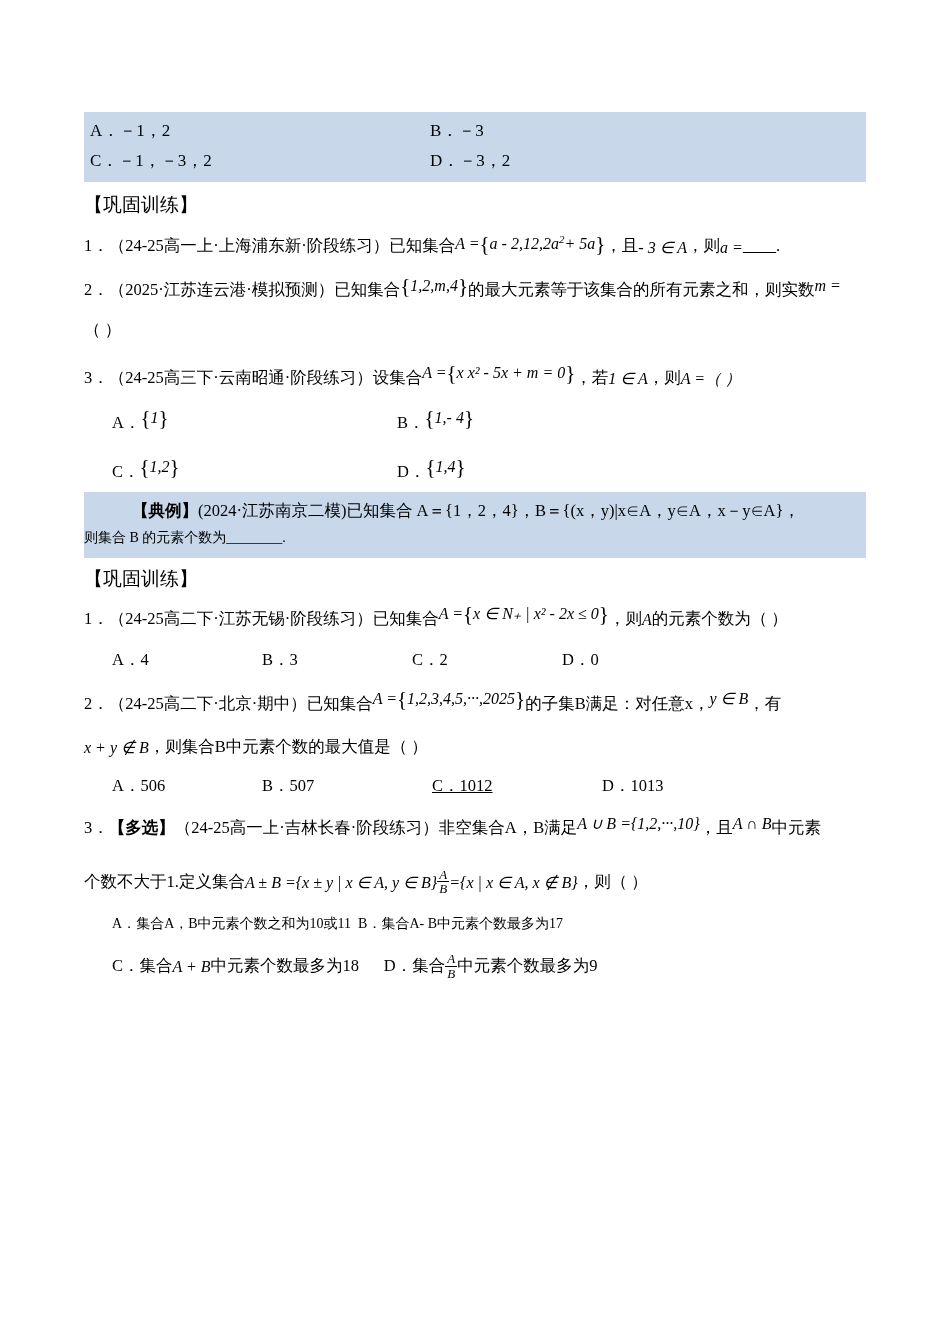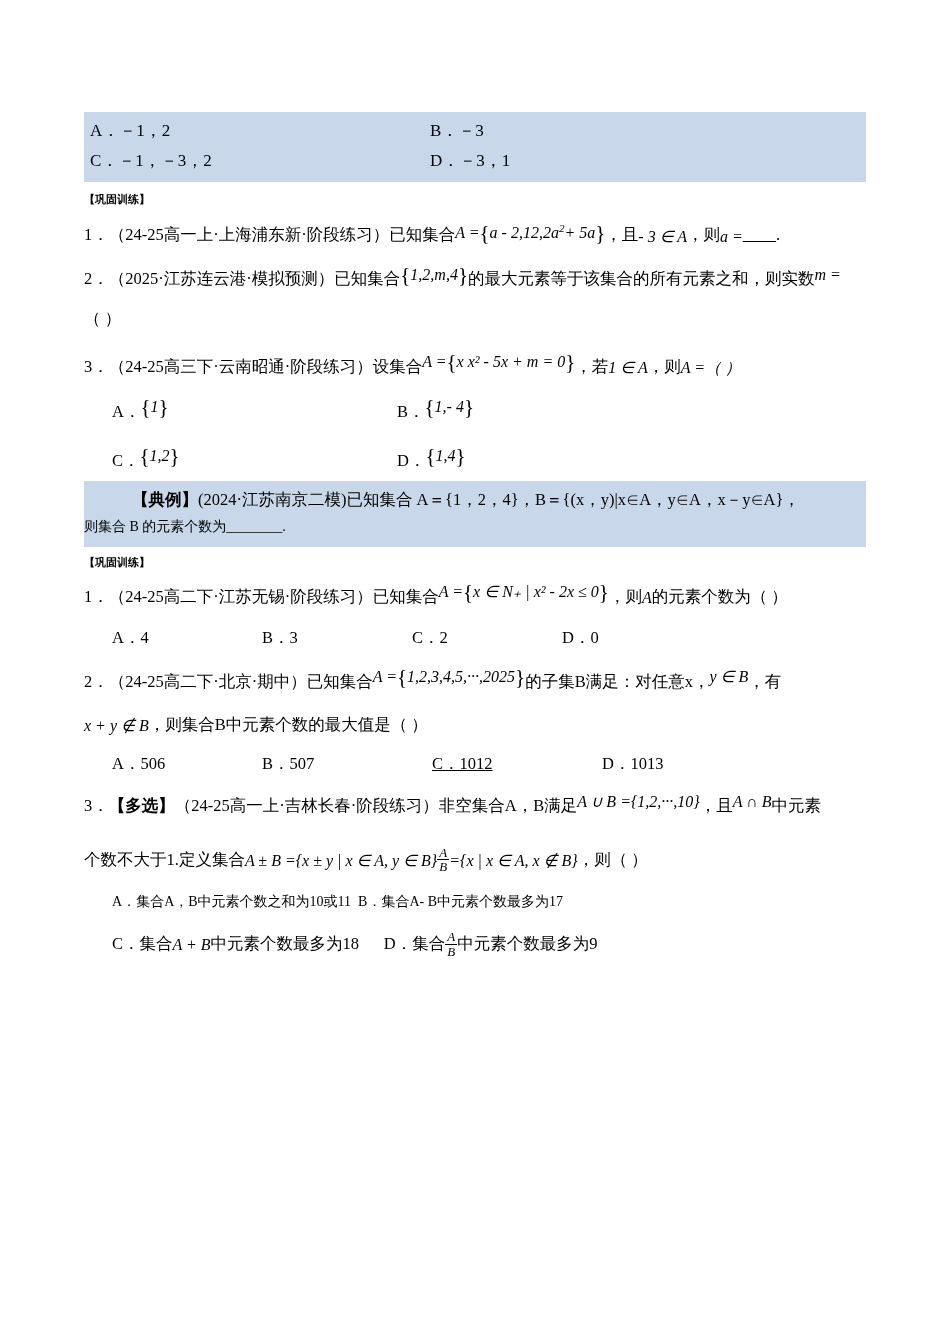--- a/index.html
+++ b/index.html
@@ -45,22 +45,22 @@
   }
   .para {
     font-size: 16.5px;
     line-height: 26px;
     margin-top: 14px;
   }
   .bold {
     font-weight: bold;
   }
   .hdr {
-    font-weight: bold;
-    font-size: 11px;
+    font-weight: normal;
+    font-size: 19px;
   }
   .sec-title {
     font-weight: bold;
     font-size: 16.5px;
     border-bottom: 1px solid #000;
     display: block;
     width: 790px;
     padding-bottom: 2px;
   }
 
@@ -117,21 +117,21 @@
 <div class="page">
   <div class="content">
 
     <div class="hl" style="padding:4px 6px 6px 6px; width:770px;">
       <div class="row2 line">
         <div class="opt-left">A．－1，2</div>
         <div class="opt-right">B．－3</div>
       </div>
       <div class="row2 line">
         <div class="opt-left">C．－1，－3，2</div>
-        <div class="opt-right">D．－3，1</div>
+        <div class="opt-right">D．－3，2</div>
       </div>
     </div>
 
     <div class="hdr" style="margin-top:10px;">【巩固训练】</div>
 
     <div class="para">
       <span>1．</span><span>（24-25高一上·上海浦东新·阶段练习）</span><span>已知集合</span><span class="mblock"><span>A =</span><span class="brace">{</span><span>a - 2,12,2a</span><span class="sup">2</span><span>+ 5a</span><span class="brace">}</span></span><span>，且</span><span class="mblock low">- 3 ∈ A</span><span>，则</span><span class="mblock low">a =</span><span class="blank-u">____</span><span>.</span>
     </div>
 
     <div class="para" style="margin-top:14px;">

